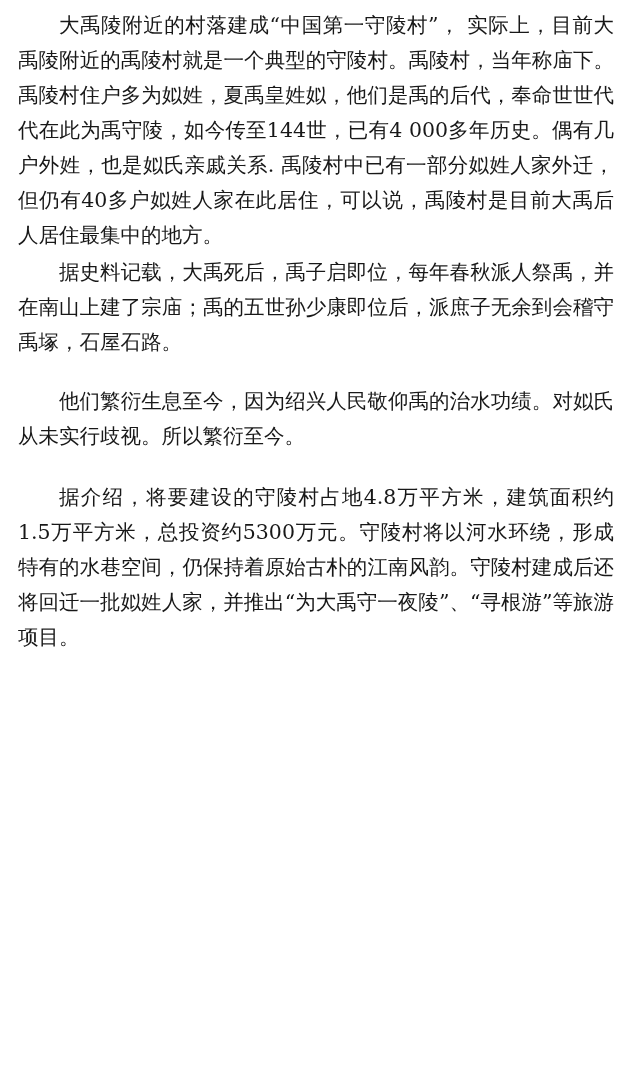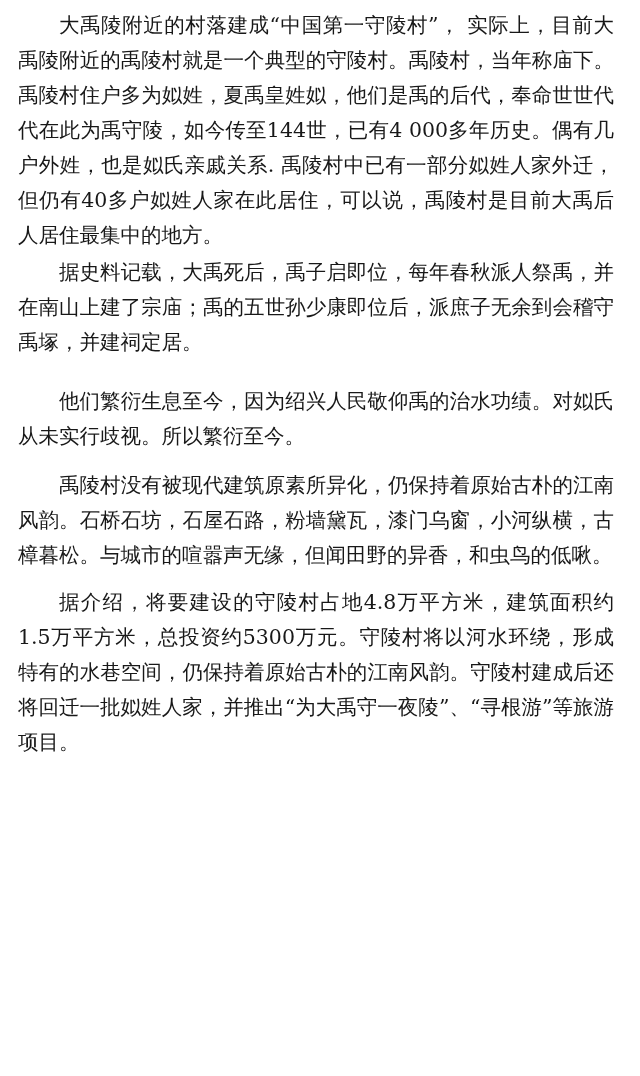--- a/index.html
+++ b/index.html
@@ -34,21 +34,20 @@
   .gap-sm { height: 2px; }
   .gap-md { height: 12px; }
   .gap-lg { height: 14px; }
 </style>
 </head>
 <body>
 
 <div id="page">
   <p class="para">大禹陵附近的村落建成“中国第一守陵村”， 实际上，目前大禹陵附近的禹陵村就是一个典型的守陵村。禹陵村，当年称庙下。禹陵村住户多为姒姓，夏禹皇姓姒，他们是禹的后代，奉命世世代代在此为禹守陵，如今传至144世，已有4 000多年历史。偶有几户外姓，也是姒氏亲戚关系. 禹陵村中已有一部分姒姓人家外迁，但仍有40多户姒姓人家在此居住，可以说，禹陵村是目前大禹后人居住最集中的地方。</p>
   <div class="gap-sm"></div>
-  <p class="para">据史料记载，大禹死后，禹子启即位，每年春秋派人祭禹，并在南山上建了宗庙；禹的五世孙少康即位后，派庶子无余到会稽守禹塚，并建祠定居。</p>
+  <p class="para">据史料记载，大禹死后，禹子启即位，每年春秋派人祭禹，并在南山上建了宗庙；禹的五世孙少康即位后，派庶子无余到会稽守禹塚，石屋石路。</p>
   <div class="gap-md"></div>
   <div class="gap-md"></div>
   <p class="para">他们繁衍生息至今，因为绍兴人民敬仰禹的治水功绩。对姒氏从未实行歧视。所以繁衍至今。</p>
   <div class="gap-lg"></div>
-  <p class="para">禹陵村没有被现代建筑原素所异化，仍保持着原始古朴的江南风韵。石桥石坊，石屋石路，粉墙黛瓦，漆门乌窗，小河纵横，古樟暮松。与城市的喧嚣声无缘，但闻田野的异香，和虫鸟的低啾。</p>
   <div class="gap-md"></div>
   <p class="para">据介绍，将要建设的守陵村占地4.8万平方米，建筑面积约1.5万平方米，总投资约5300万元。守陵村将以河水环绕，形成特有的水巷空间，仍保持着原始古朴的江南风韵。守陵村建成后还将回迁一批姒姓人家，并推出“为大禹守一夜陵”、“寻根游”等旅游项目。</p>
 </div>
 
 </body></html>

